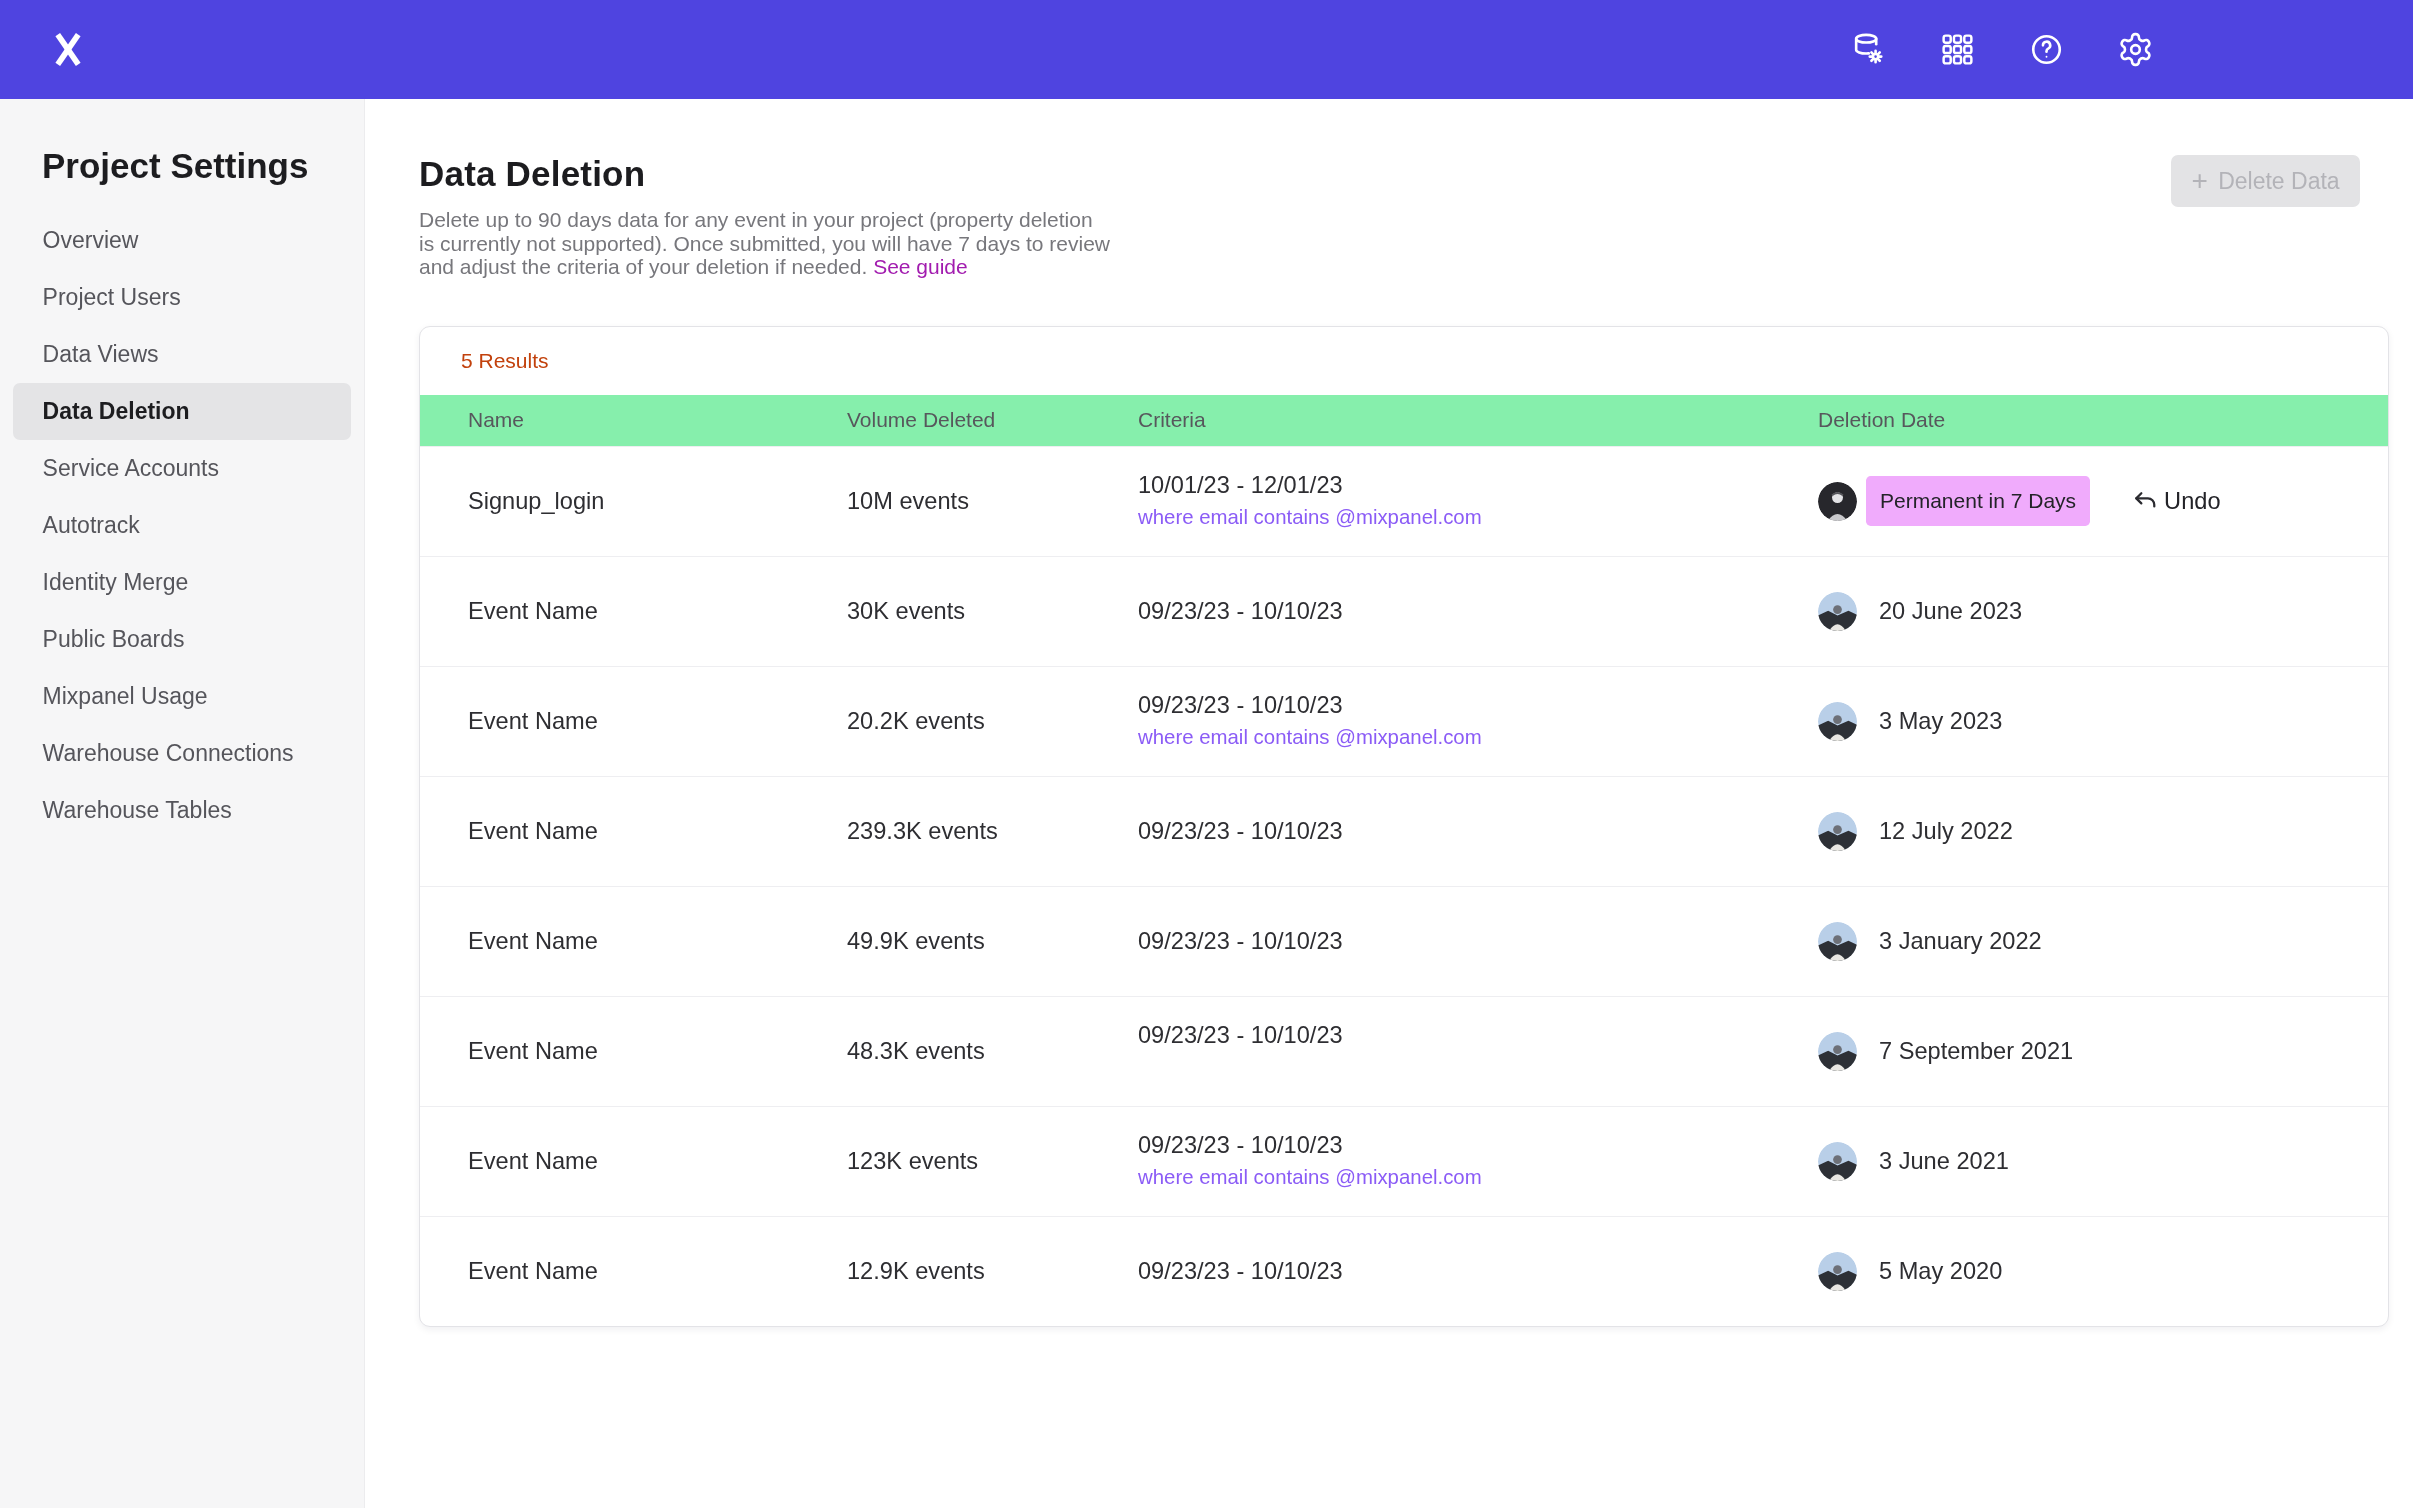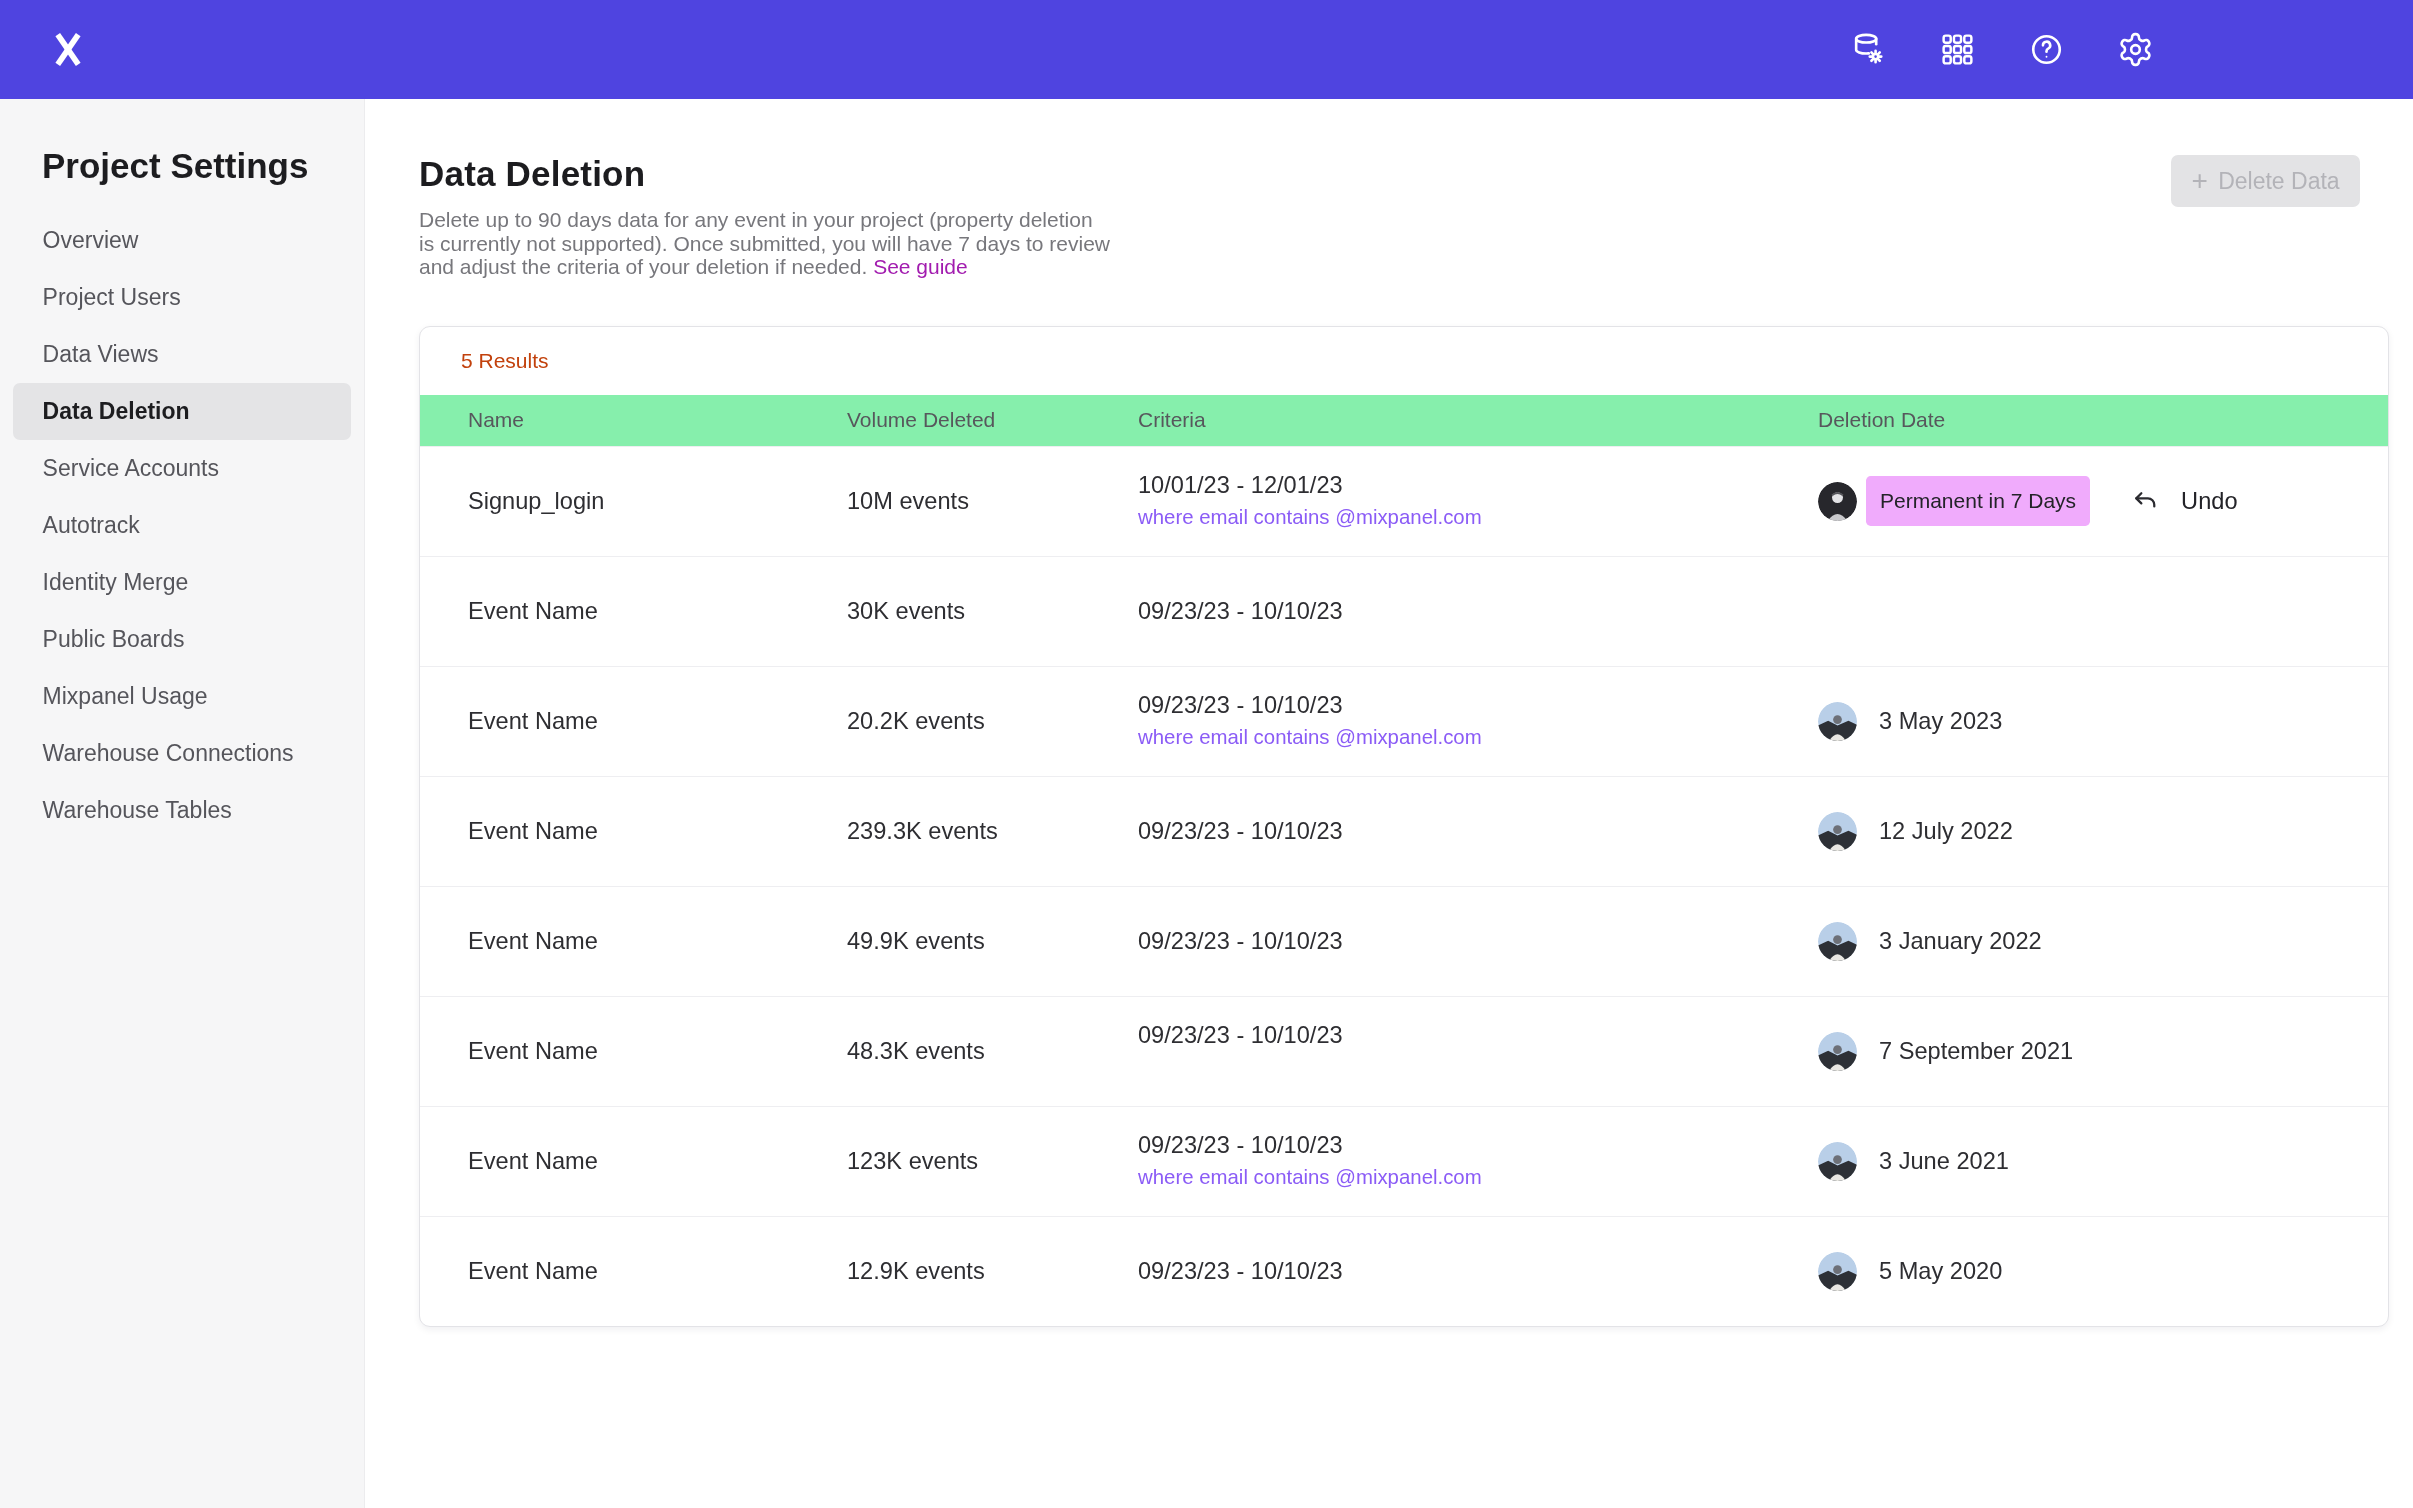--- a/index.html
+++ b/index.html
@@ -44,21 +44,21 @@
            padding-left:48px; align-items:center; font-size:21px; color:#57575c; }
   .trow { height:110px; display:grid; grid-template-columns:379px 291px 680px 1fr; padding-left:48px;
           align-items:center; border-top:0.8px solid #eeeef1; font-size:23.6px; color:#2e2e32; }
   .crit-cell { display:flex; flex-direction:column; justify-content:center; gap:7px; }
   .crit-sub { font-size:20.4px; color:#8b5cf6; min-height:23.6px; }
   .date-cell { display:flex; align-items:center; }
   .avatar { width:39px; height:39px; border-radius:50%; overflow:hidden; flex:none; display:block; }
   .avatar svg { width:39px; height:39px; display:block; }
   .badge { margin-left:9px; background:#f0abfc; color:#232328; font-size:21px;
            padding:13px 14px; border-radius:4.7px; white-space:nowrap; }
-  .undo { margin-left:42px; display:flex; align-items:flex-start; gap:22px; font-size:23.6px; color:#232328; cursor:pointer; }
+  .undo { margin-left:42px; display:flex; align-items:flex-start; gap:5px; font-size:23.6px; color:#232328; cursor:pointer; }
   .undo svg { width:27px; height:27px; }
   .date-text { margin-left:22px; }
 </style>
 </head>
 <body>
 
 <header class="topbar">
   <svg class="logo" viewBox="0 0 32 36" fill="none" stroke="#ffffff" stroke-width="5" stroke-linecap="butt">
     <path d="M7 5 L25 31"></path>
       <path d="M25 5 L7 31"></path>
@@ -201,20 +201,33 @@
     <div>
       <span>Event Name</span>
     </div>
     <div>
       <span>30K events</span>
     </div>
     <div class="crit-cell">
       <span>09/23/23 - 10/10/23</span>
 
     </div>
+    <div class="date-cell">
+      <span class="avatar">
+        <svg class="av-photo" viewBox="0 0 50 50">
+          <circle cx="25" cy="25" r="25" fill="#b9cfe8"></circle>
+          <path d="M-2 31 L13 24 L25 30 L39 24 L52 30 V52 H-2 Z" fill="#2d3036"></path>
+          <path d="M13 52 Q25 31 37 52 Z" fill="#e9e7e2"></path>
+          <circle cx="25" cy="22.5" r="5.6" fill="#6d7078"></circle>
+        </svg>
+
+      </span>
+
+      <span class="date-text">20 June 2023</span>
+    </div>
   </div>
           <div class="trow">
     <div>
       <span>Event Name</span>
     </div>
     <div>
       <span>20.2K events</span>
     </div>
     <div class="crit-cell">
       <span>09/23/23 - 10/10/23</span>

